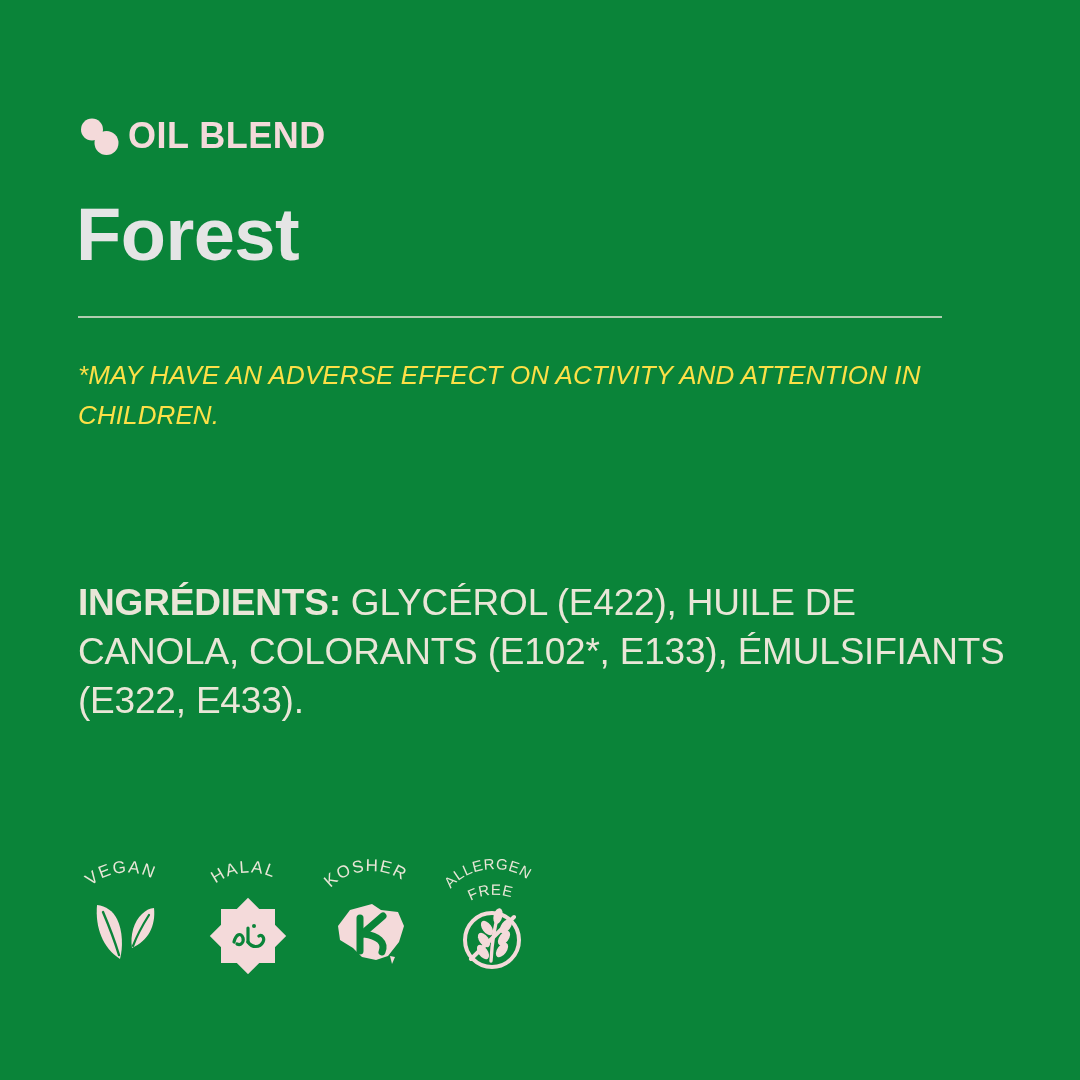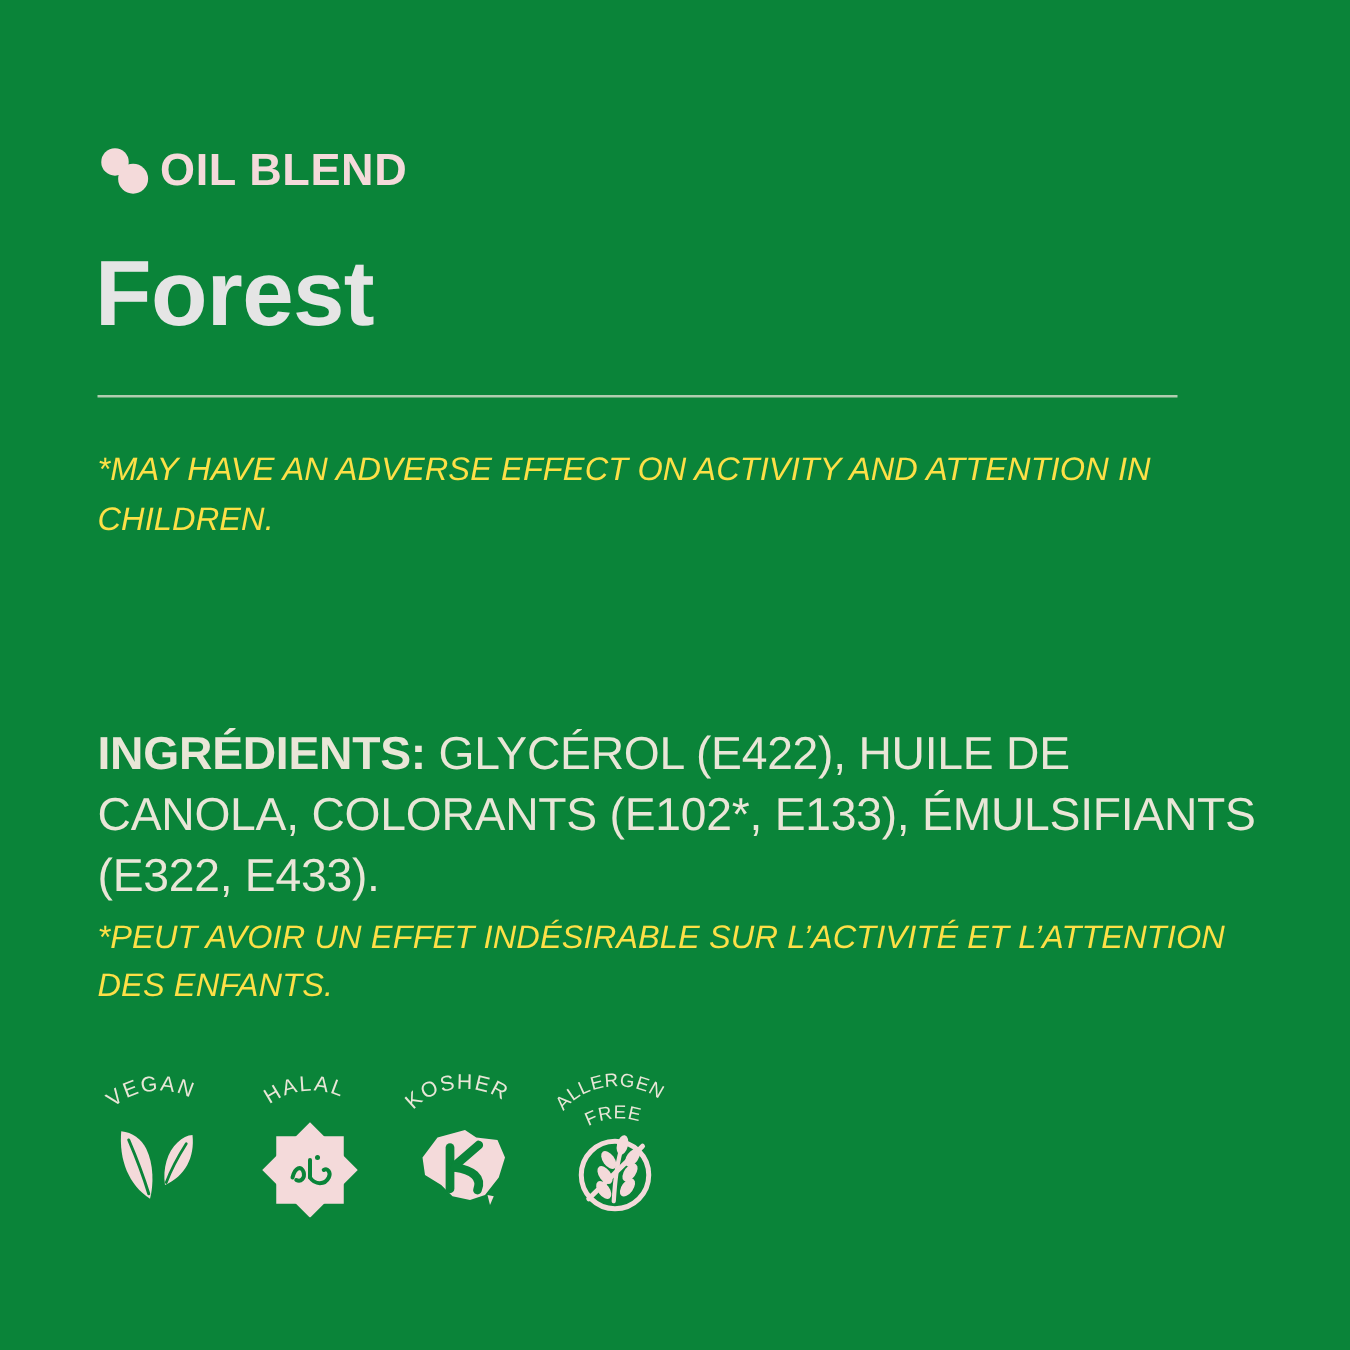--- a/index.html
+++ b/index.html
@@ -137,21 +137,20 @@
   <div class="product-name">Forest</div>
 
   <div class="divider"></div>
 
   <div class="ing-block ing-block-en">
     <p class="ing-note">*MAY HAVE AN ADVERSE EFFECT ON ACTIVITY AND ATTENTION IN CHILDREN.</p>
   </div>
 
   <div class="ing-block ing-block-fr">
     <p class="ing-body"><span class="lead">INGRÉDIENTS:</span><span> GLYCÉROL (E422), HUILE DE CANOLA, COLORANTS (E102*, E133), ÉMULSIFIANTS (E322, E433).</span></p>
-    <p class="ing-note">*PEUT AVOIR UN EFFET INDÉSIRABLE SUR L’ACTIVITÉ ET L’ATTENTION DES ENFANTS.</p>
   </div>
 
   <div class="badges">
 
     <div class="badge">
       <svg viewBox="0 0 100 118" xmlns="http://www.w3.org/2000/svg">
         <defs>
           <path id="arcVegan" d="M 8,40 A 46,36 0 0 1 92,36" fill="none"></path>
         </defs>
         <text font-family="Liberation Sans, sans-serif" font-size="17" font-weight="400" fill="#e9e6d7" letter-spacing="1.5">

